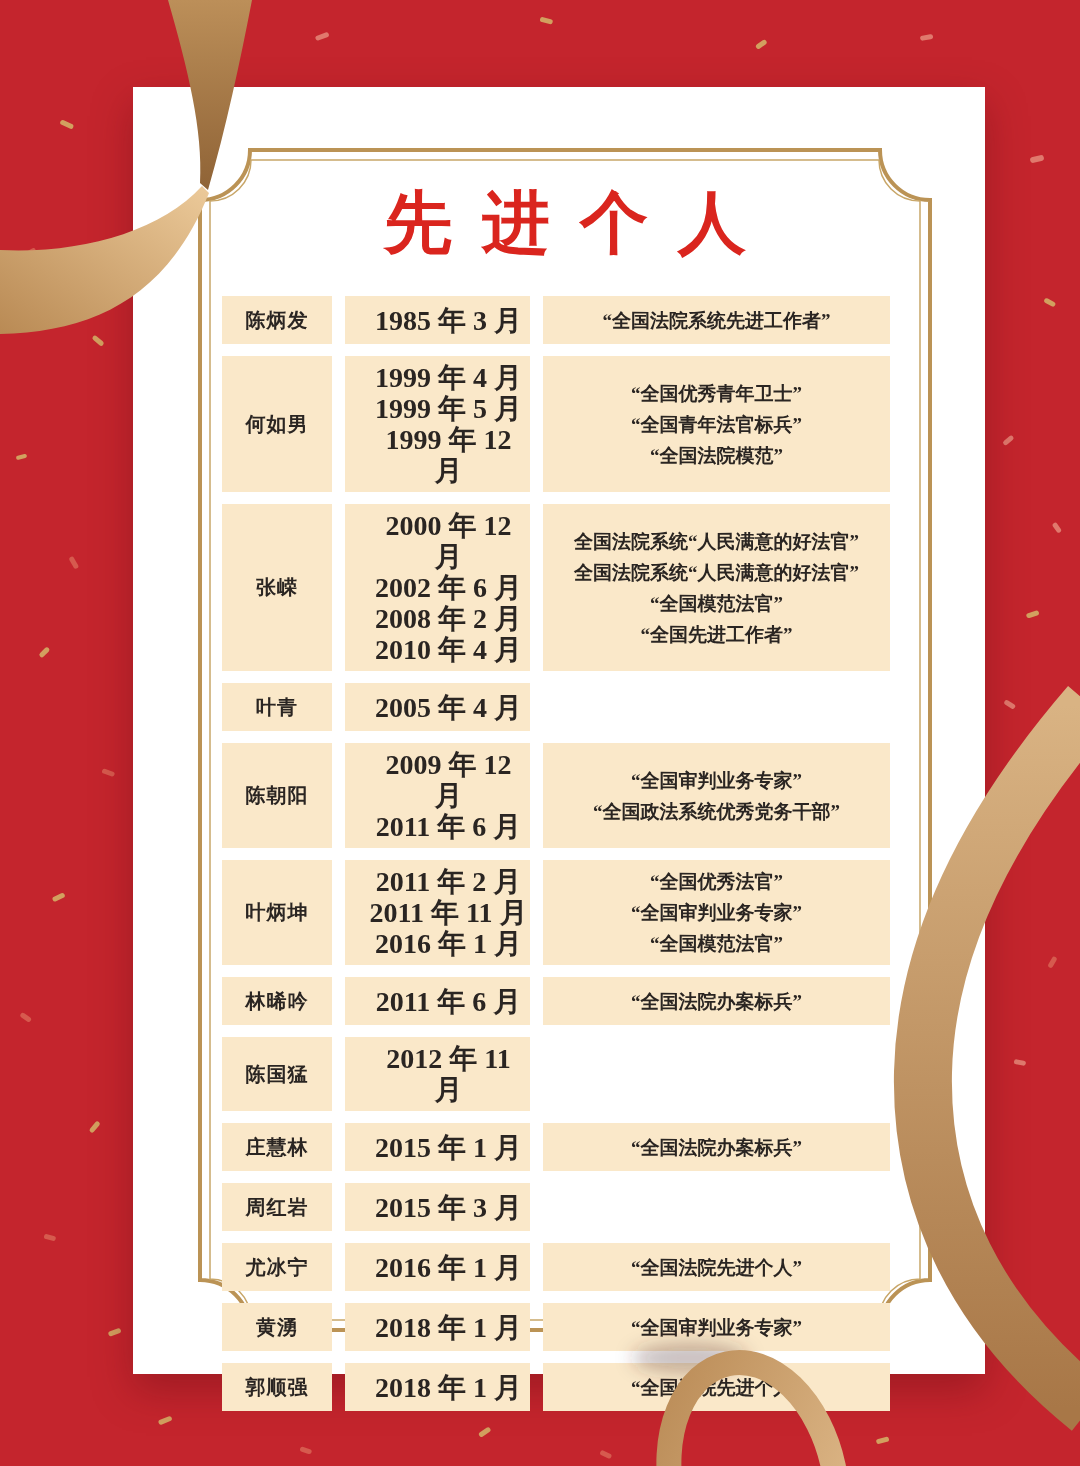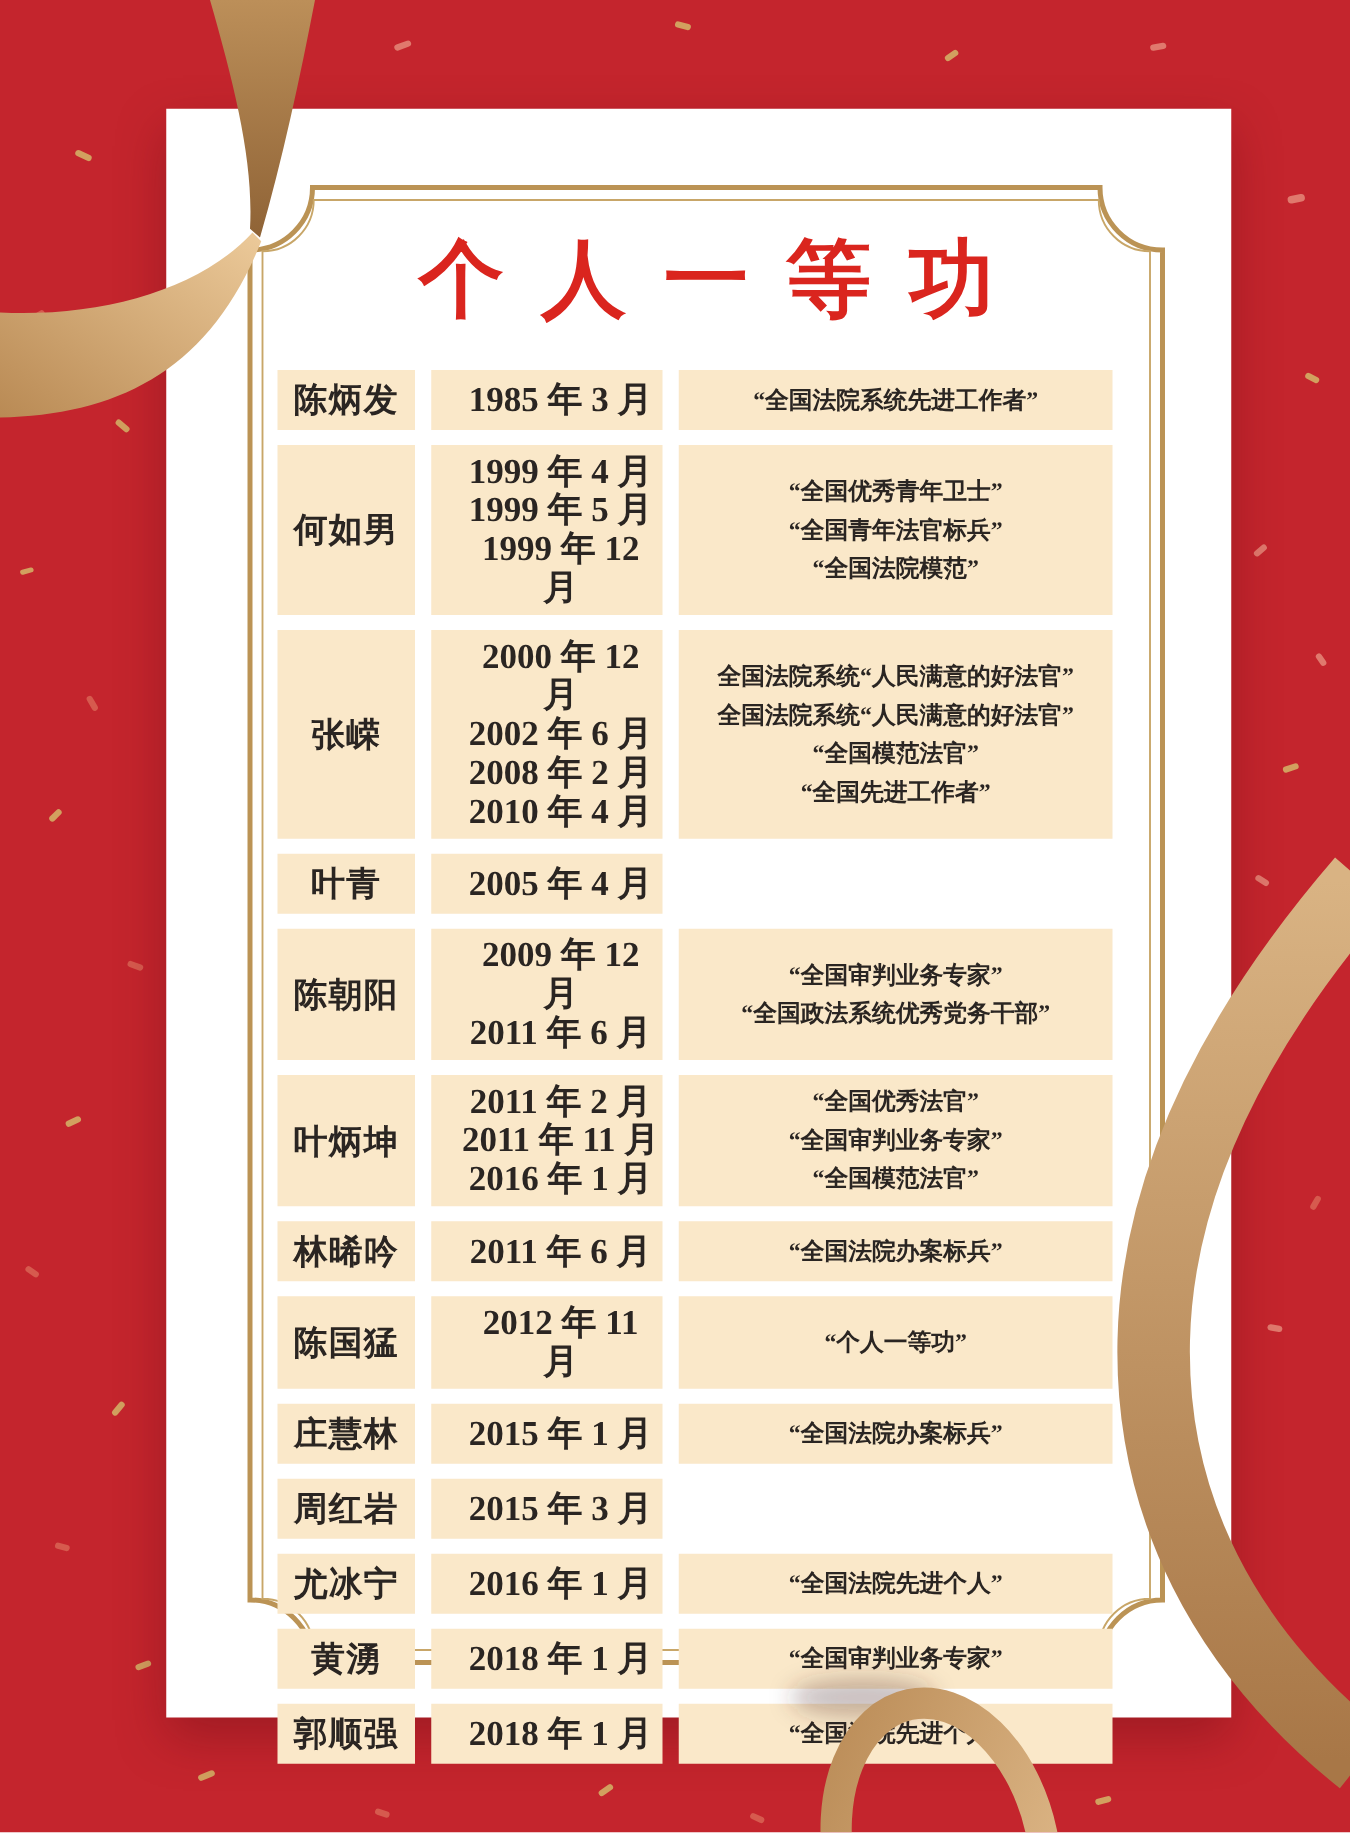--- a/index.html
+++ b/index.html
@@ -40,21 +40,21 @@
   }
   .t-row{display:flex;gap:13px;}
   .t-cell{
     background:var(--cell-cream);
     display:flex;align-items:center;justify-content:center;
     min-height:48px;box-sizing:border-box;
     color:var(--text-dark);font-weight:bold;
     text-align:center;white-space:pre-line;
     padding:6px 2px;
   }
-  .c-name{width:110px;font-size:27px;letter-spacing:1px;}
+  .c-name{width:110px;font-size:20px;letter-spacing:1px;}
   .c-date{width:185px;font-size:28px;line-height:31px;padding-left:24px;}
   .c-award{width:347px;font-size:19px;line-height:31px;}
 </style>
 </head>
 <body>
 
 <div class="page">
 
   <svg class="layer" viewBox="0 0 1080 1466" aria-hidden="true">
     <g>
@@ -91,21 +91,21 @@
     </g>
   </svg>
 
   <div class="card"></div>
 
   <svg class="layer" viewBox="0 0 1080 1466" aria-hidden="true">
     <path d="M 250,150 H 880 A 50 50 0 0 0 930,200 V 1280 A 50 50 0 0 0 880,1330 H 250 A 50 50 0 0 0 200,1280 V 200 A 50 50 0 0 0 250,150 Z" fill="none" stroke="var(--frame-gold)" stroke-width="4"></path>
     <path d="M 251,160 H 879 A 41 41 0 0 0 920,201 V 1279 A 41 41 0 0 0 879,1320 H 251 A 41 41 0 0 0 210,1279 V 201 A 41 41 0 0 0 251,160 Z" fill="none" stroke="var(--frame-gold-light)" stroke-width="1.5"></path>
   </svg>
 
-  <div class="page-title">个人一等功</div>
+  <div class="page-title">先进个人</div>
 
   <div class="awards-table">
       <div class="t-row">
         <div class="t-cell c-name">陈炳发</div>
         <div class="t-cell c-date">1985 年 3 月</div>
         <div class="t-cell c-award">“全国法院系统先进工作者”</div>
       </div>
       <div class="t-row">
         <div class="t-cell c-name">何如男</div>
         <div class="t-cell c-date">1999 年 4 月
@@ -147,21 +147,20 @@
 “全国模范法官”</div>
       </div>
       <div class="t-row">
         <div class="t-cell c-name">林晞吟</div>
         <div class="t-cell c-date">2011 年 6 月</div>
         <div class="t-cell c-award">“全国法院办案标兵”</div>
       </div>
       <div class="t-row">
         <div class="t-cell c-name">陈国猛</div>
         <div class="t-cell c-date">2012 年 11 月</div>
-        <div class="t-cell c-award">“个人一等功”</div>
       </div>
       <div class="t-row">
         <div class="t-cell c-name">庄慧林</div>
         <div class="t-cell c-date">2015 年 1 月</div>
         <div class="t-cell c-award">“全国法院办案标兵”</div>
       </div>
       <div class="t-row">
         <div class="t-cell c-name">周红岩</div>
         <div class="t-cell c-date">2015 年 3 月</div>
       </div>

